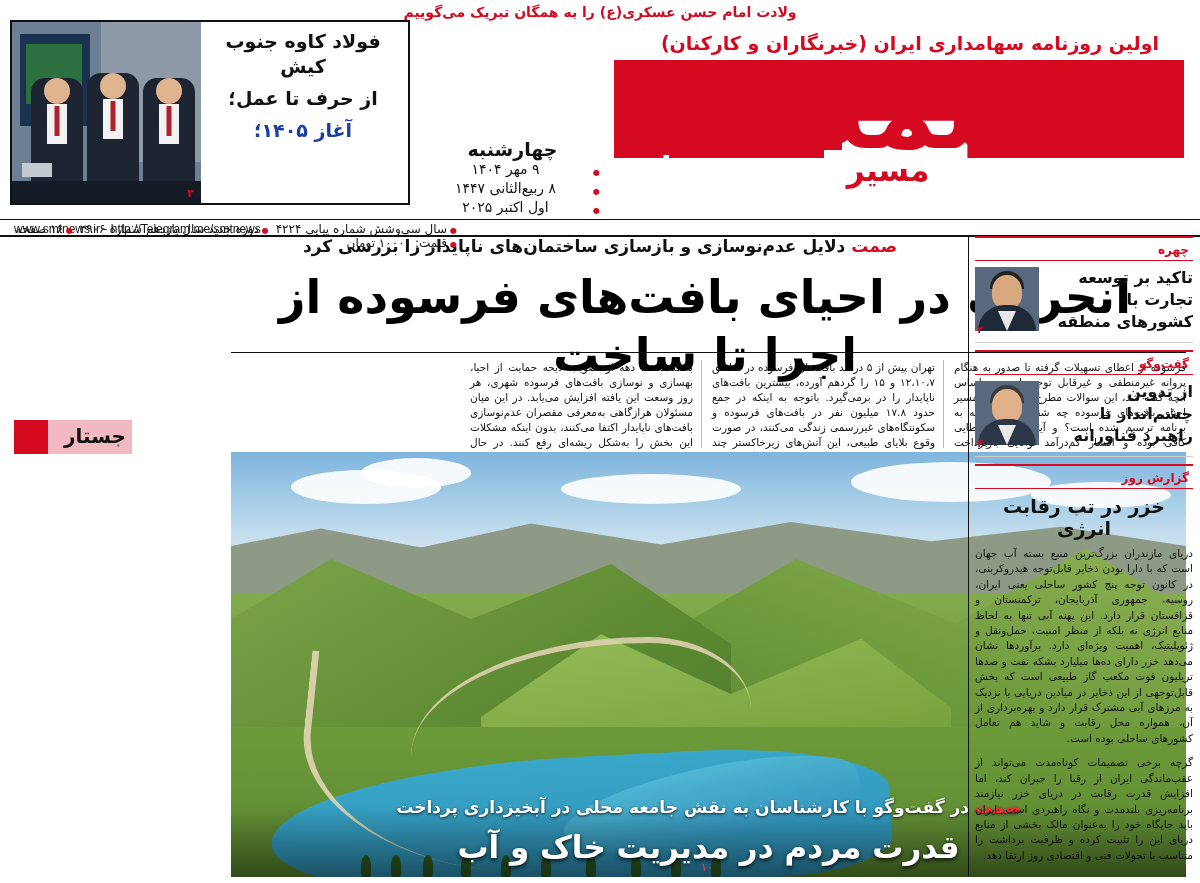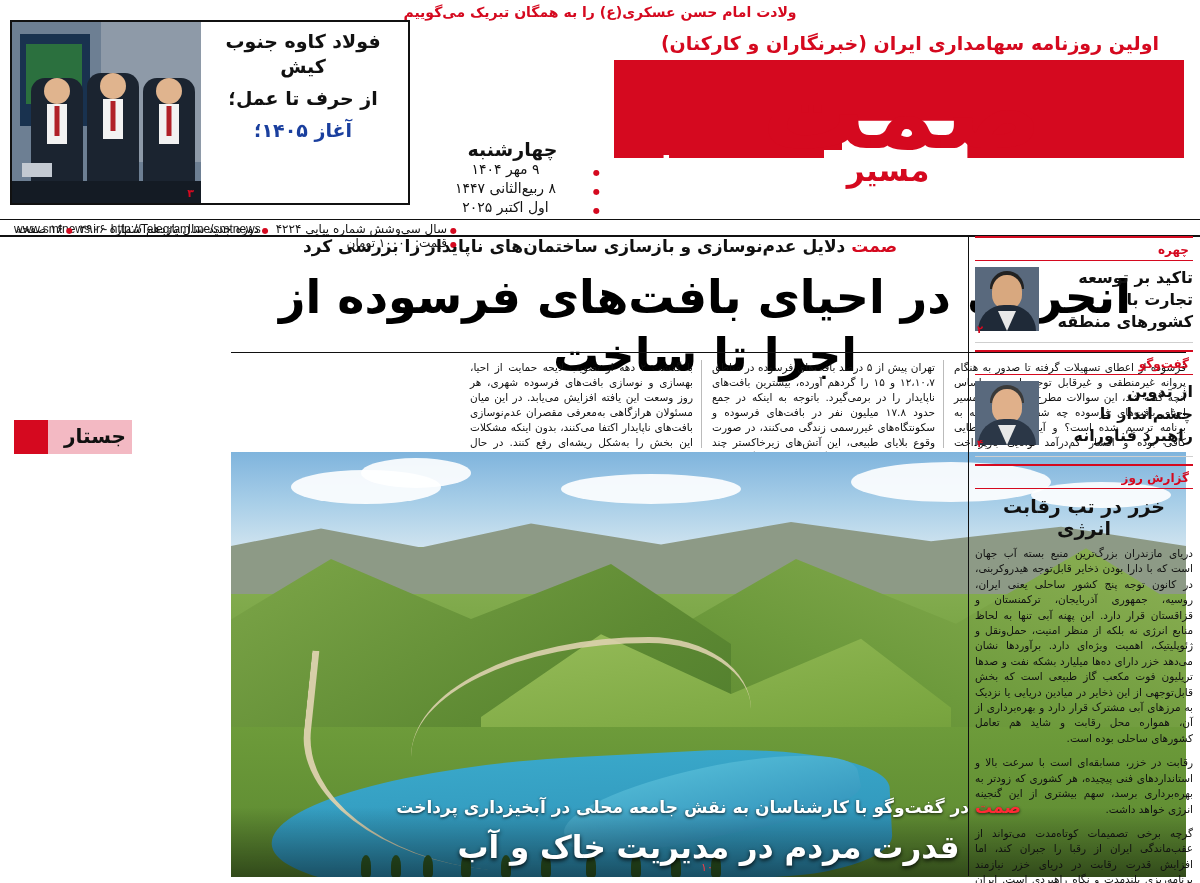--- a/index.html
+++ b/index.html
@@ -489,20 +489,19 @@
 
     <div class="rail-div"></div>
 
     <div class="rail-sec" style="padding-bottom:14px">
       <div class="rail-head">
         <span>گزارش روز</span>
       </div>
       <div class="rail-art-title">خزر در تب رقابت انرژی</div>
       <div class="rail-body">
         <p>دریای مازندران بزرگ‌ترین منبع بسته آب جهان است که با دارا بودن ذخایر قابل‌توجه هیدروکربنی، در کانون توجه پنج کشور ساحلی یعنی ایران، روسیه، جمهوری آذربایجان، ترکمنستان و قزاقستان قرار دارد. این پهنه آبی تنها به لحاظ منابع انرژی نه بلکه از منظر امنیت، حمل‌ونقل و ژئوپلیتیک، اهمیت ویژه‌ای دارد. برآوردها نشان می‌دهد خزر دارای ده‌ها میلیارد بشکه نفت و صدها تریلیون فوت مکعب گاز طبیعی است که بخش قابل‌توجهی از این ذخایر در میادین دریایی یا نزدیک به مرزهای آبی مشترک قرار دارد و بهره‌برداری از آن، همواره محل رقابت و شاید هم تعامل کشورهای ساحلی بوده است.</p>
-        <p>رقابت در خزر، مسابقه‌ای است با سرعت بالا و استانداردهای فنی پیچیده، هر کشوری که زودتر به بهره‌برداری برسد، سهم بیشتری از این گنجینه انرژی خواهد داشت.</p>
         <p>گرچه برخی تصمیمات کوتاه‌مدت می‌تواند از عقب‌ماندگی ایران از رقبا را جبران کند، اما افزایش قدرت رقابت در دریای خزر نیازمند برنامه‌ریزی بلندمدت و نگاه راهبردی است. ایران باید جایگاه خود را به‌عنوان مالک بخشی از منابع دریای این را تثبیت کرده و ظرفیت برداشت را متناسب با تحولات فنی و اقتصادی روز ارتقا دهد.</p>
       </div>
 
     </div>
 
   </div>
 </div>
 
 </body></html>

